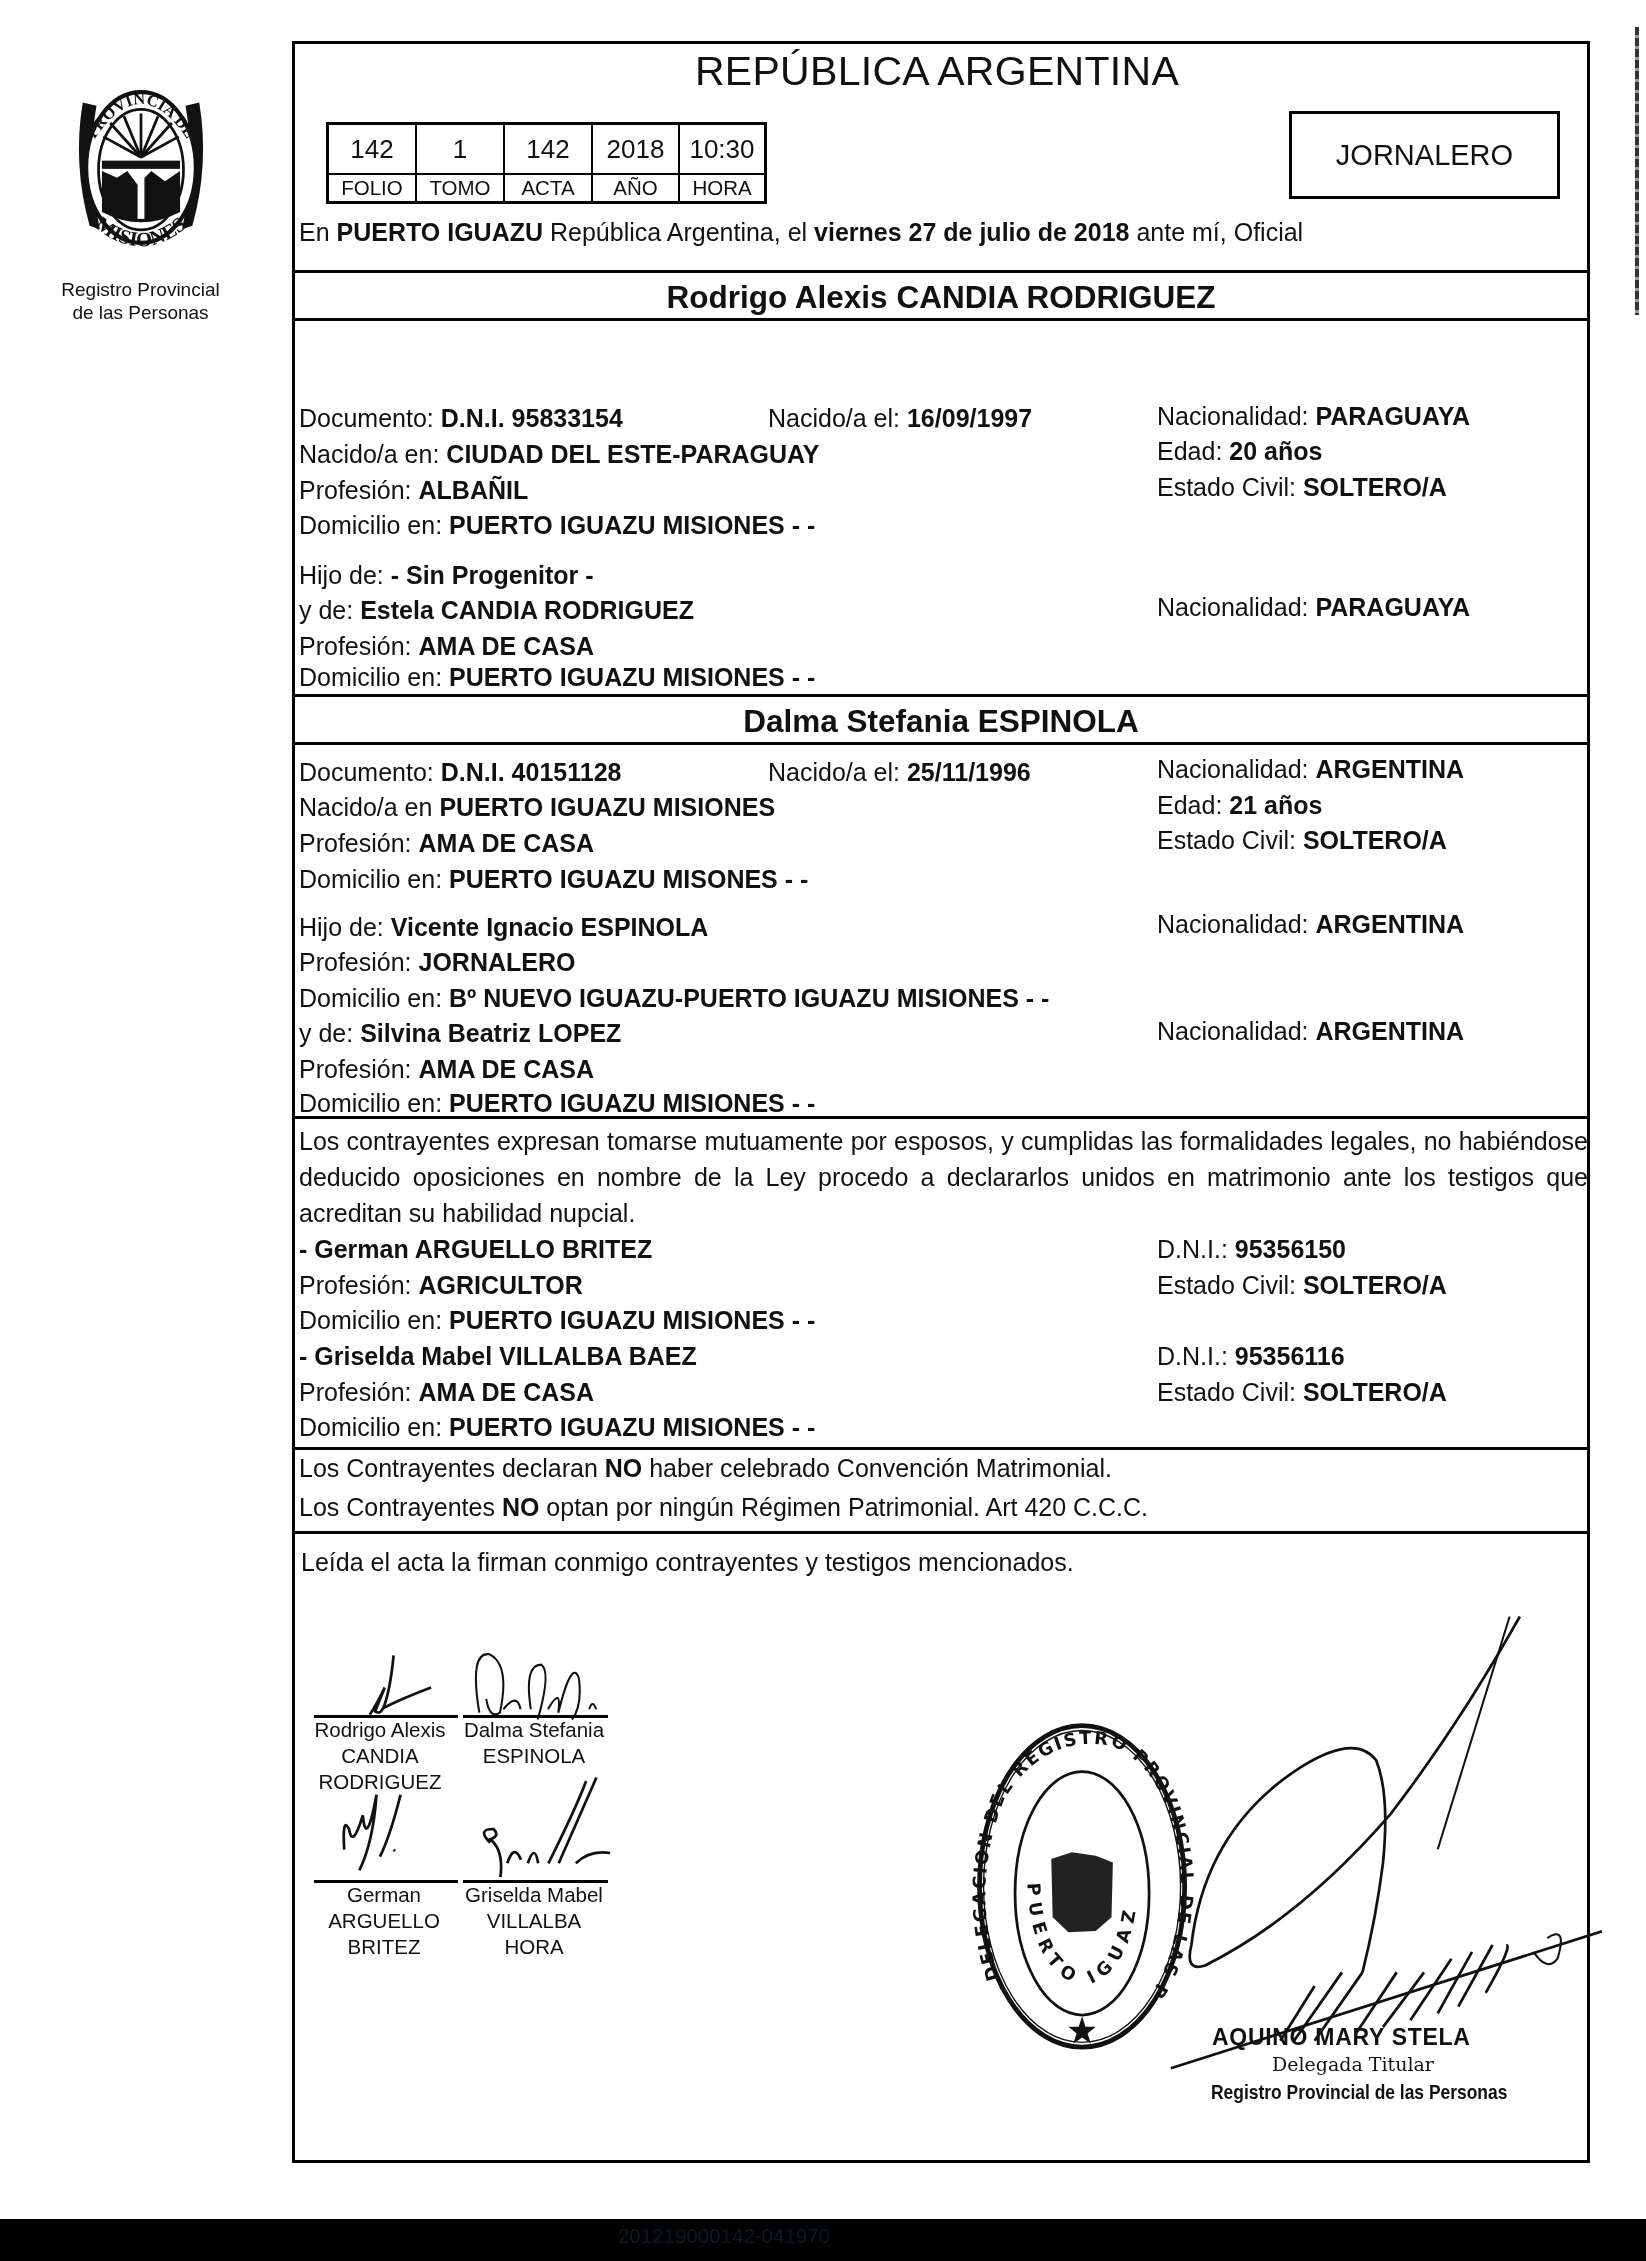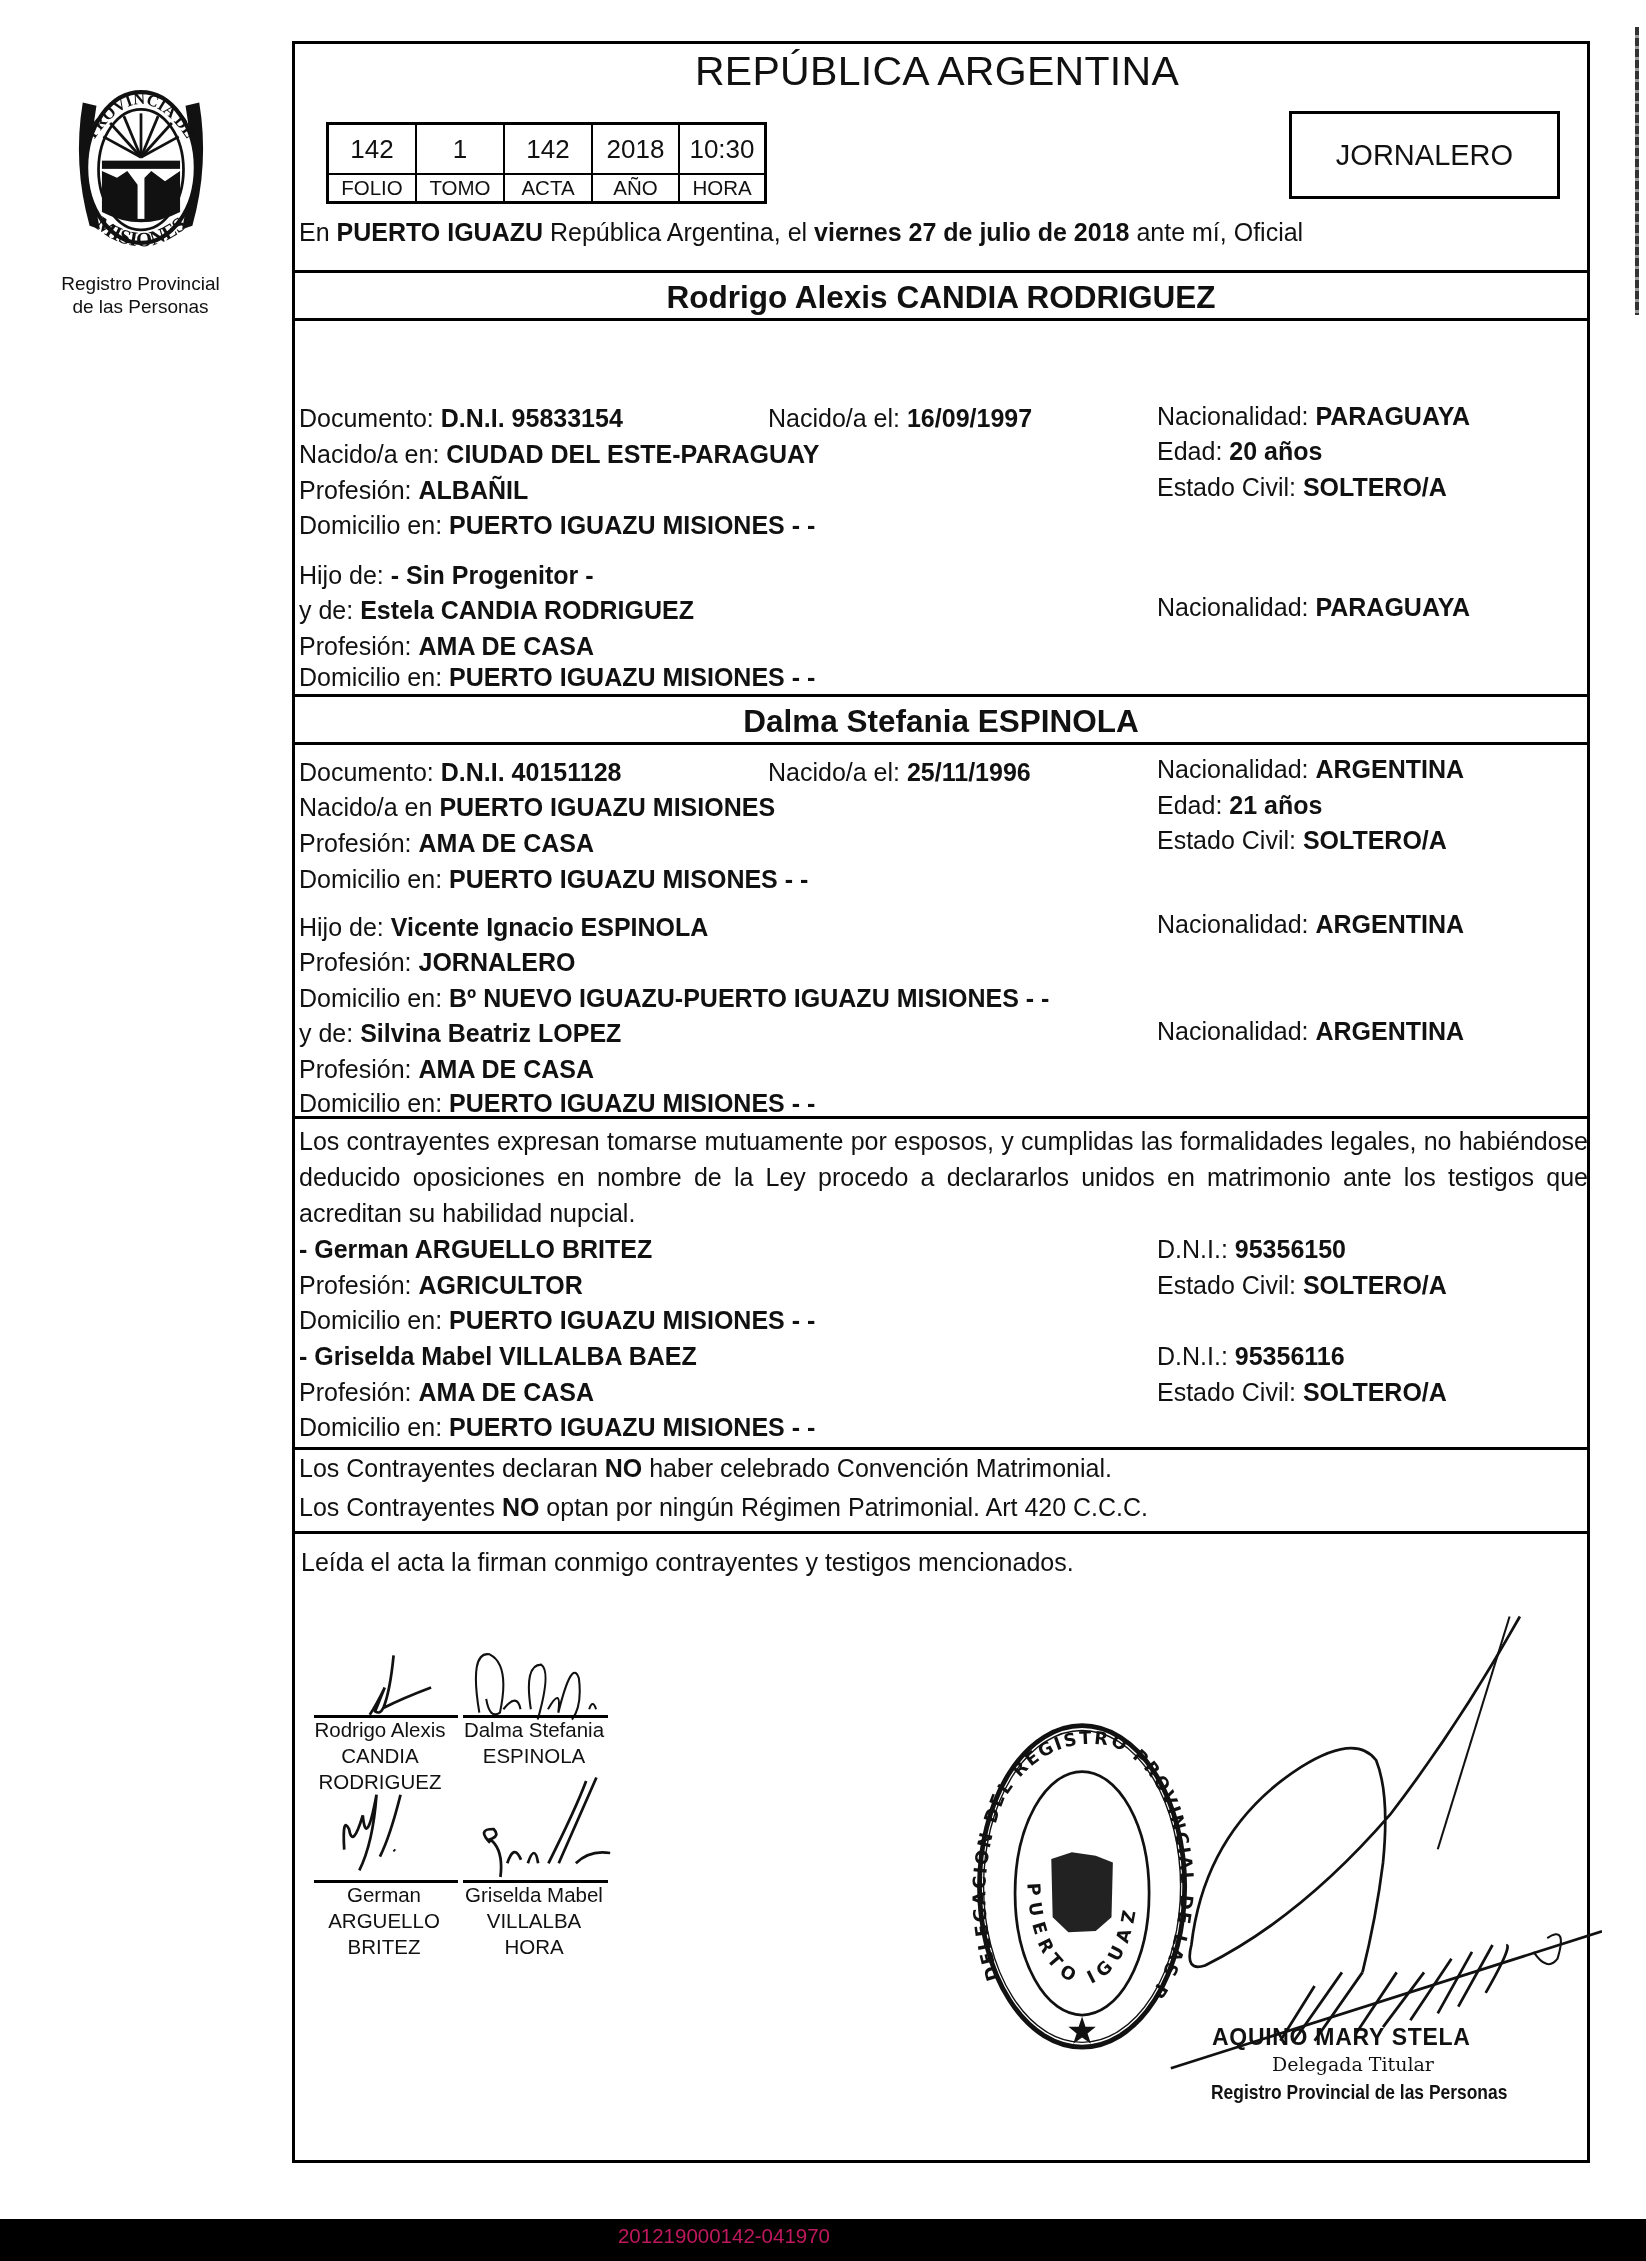--- a/index.html
+++ b/index.html
@@ -6,21 +6,21 @@
   body {
     width: 1646px; height: 2261px; position: relative; background: #ffffff;
     font-family: "Liberation Sans", sans-serif; color: #111; overflow: hidden;
   }
   .abs { position: absolute; }
   b, .b { font-weight: bold; }
 
   
   #logo-block { left: 41px; top: 75px; width: 199px; text-align: center; }
   #logo-svg { width: 144px; height: 185px; display: block; margin: 0 auto; }
-  #logo-caption { font-size: 19px; line-height: 23px; margin-top: 12px; }
+  #logo-caption { font-size: 19px; line-height: 23px; margin-top: 18px; }
 
   
   #frame { left: 292px; top: 41px; width: 1298px; height: 2122px; border: 3.4px solid #000; box-sizing: border-box; }
 
   #title { left: 292px; top: 48px; width: 1290px; text-align: center; font-size: 41px; letter-spacing: 0.3px; }
 
   
   #record-table { left: 326px; top: 122px; border-collapse: collapse; border: 3.4px solid #000; }
   #record-table td { border: 2.1px solid #000; text-align: center; font-family: "Liberation Sans", sans-serif; padding: 0; }
   #record-table tr.vals td { height: 48px; font-size: 26px; width: 86px; }
@@ -49,21 +49,21 @@
   #stamp { left: 969px; top: 1712px; width: 233px; height: 342px; }
   #official-sig { left: 1164px; top: 1589px; width: 438px; height: 493px; }
 
   #official-name { left: 1212px; top: 2024px; font-size: 23px; font-weight: bold; letter-spacing: 0.7px; }
   #official-role { left: 1272px; top: 2053px; font-family: "DejaVu Serif", serif; font-size: 19px; }
   #official-org { left: 1211px; top: 2080px; font-family: "Liberation Sans Narrow", "Liberation Sans", sans-serif; font-size: 20.5px; font-weight: bold; transform: scaleX(0.85); transform-origin: left; }
 
   #right-edge-mark { left: 1635px; top: 27px; width: 4.1px; height: 288px; background: repeating-linear-gradient(#333 0 8.2px, #999 8.2px 11px); }
 
   #footer-band { left: 0; top: 2219px; width: 1646px; height: 42px; background: #000; }
-  #footer-code { left: 0; top: 2224px; width: 1448px; text-align: center; color: #be185d; font-size: 20.5px; }
+  #footer-code { left: 0; top: 2224px; width: 1448px; text-align: center; color: #0f172a; font-size: 20.5px; }
 </style>
 </head>
 <body>
 
 <div id="right-edge-mark" class="abs"></div>
 
 <div id="logo-block" class="abs">
   <svg id="logo-svg" viewBox="0 0 210 270">
     <path d="M20 40 Q5 130 30 220 L45 225 Q25 130 40 45 Z" fill="#111"></path>
     <path d="M190 40 Q205 130 180 220 L165 225 Q185 130 170 45 Z" fill="#111"></path>

